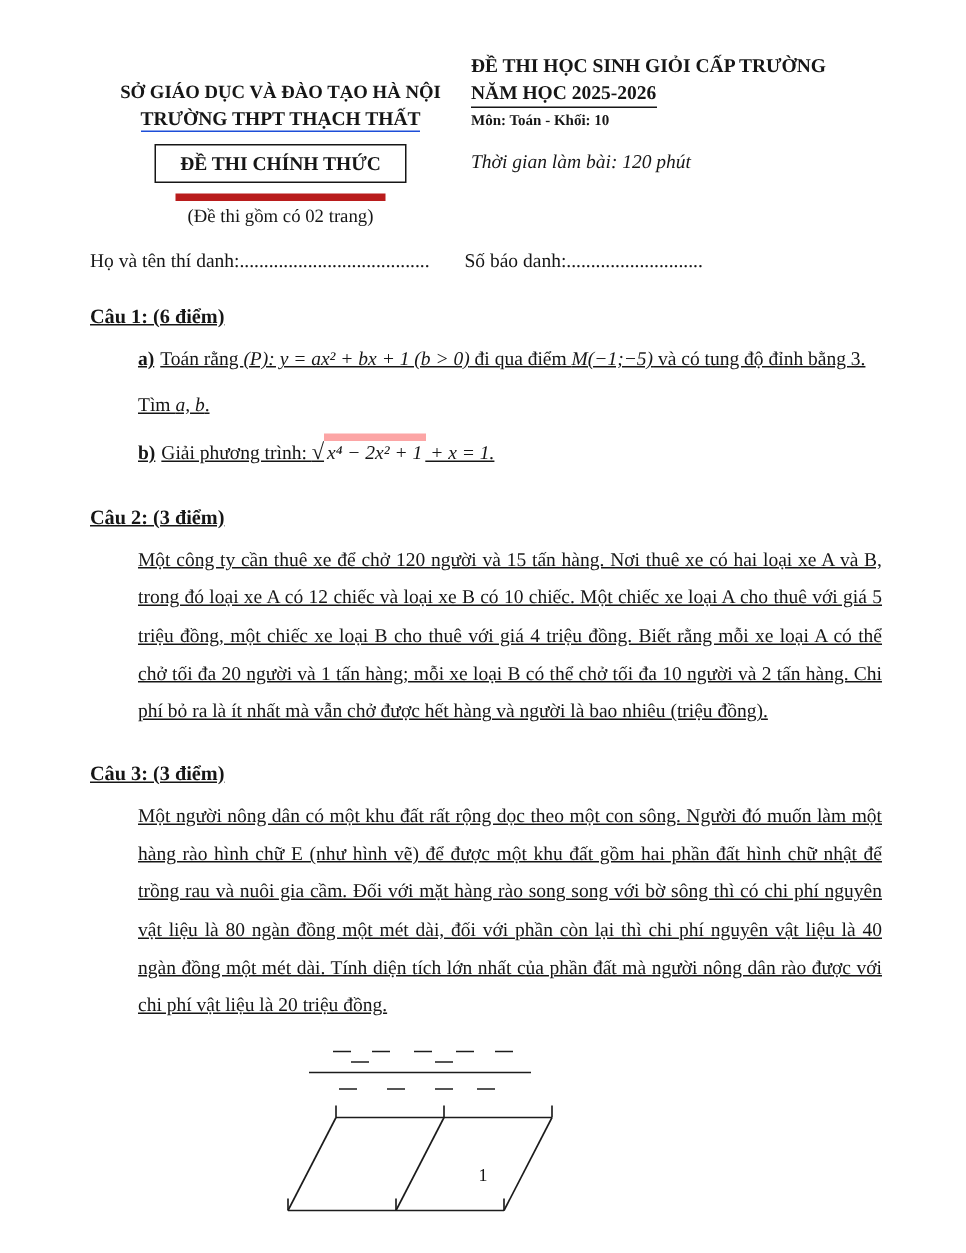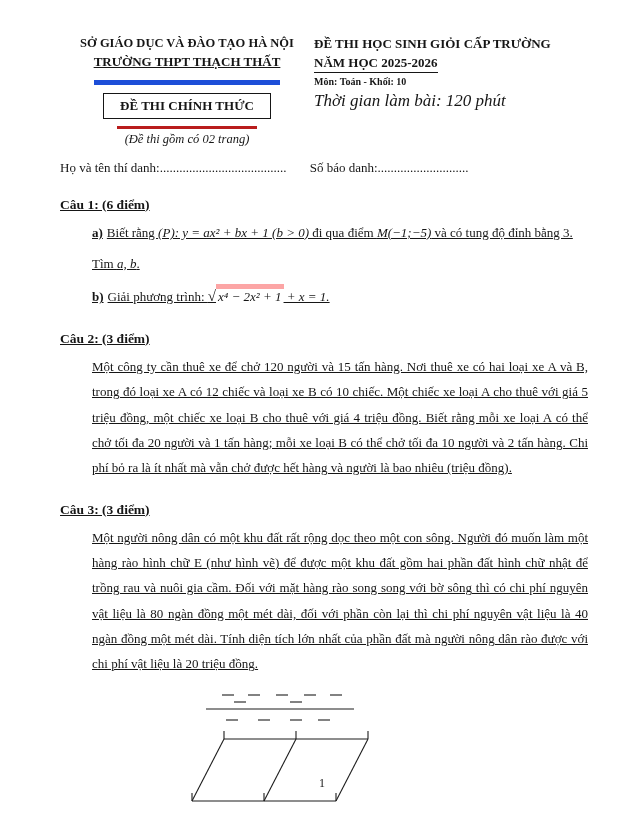--- a/index.html
+++ b/index.html
@@ -12,36 +12,36 @@
     background: #ffffff;
     font-family: "Liberation Serif", serif;
     color: #161616;
     padding: 36px 56px 0 60px;
     position: relative;
     overflow: hidden;
   }
 
   
   .header { display: flex; justify-content: space-between; align-items: flex-start; }
-  .header-left  { width: 254px; text-align: center; }
+  .header-left  { width: 254px; text-align: center; margin-top: 18px; }
   .header-right { width: 274px; }
 
   .dept   { font-weight: bold; font-size: 12.5px; line-height: 1.25; }
   .school { font-weight: bold; font-size: 13px; display: inline-block;
-            border-bottom: 5px solid #1d4ed8; padding-bottom: 10px; margin-top: 1px; text-decoration: underline; }
+            border-bottom: 1px solid #1d4ed8; padding-bottom: 0; margin-top: 1px; }
   .exam-box { display: inline-block; border: 1.4px solid #161616;
               padding: 4px 16px; margin-top: 8px; font-weight: bold; font-size: 13px; }
-  .pages-note { display: inline-block; font-style: italic; font-size: 12.5px;
-                margin-top: 7px; border-top: 3px solid #b91c1c; padding: 3px 8px 0; }
+  .pages-note { display: inline-block; font-size: 12.5px;
+                margin-top: 7px; border-top: 5px solid #b91c1c; padding: 3px 8px 0; }
 
   .exam-title    { font-weight: bold; font-size: 13px; line-height: 1.3; }
   .exam-year     { font-weight: bold; font-size: 13px; display: inline-block;
                    border-bottom: 1px solid #161616; padding-bottom: 1px; }
   .exam-subject  { font-weight: bold; font-size: 10px; margin-top: 3px; }
-  .exam-duration { font-style: italic; font-size: 17px; margin-top: 4px; }
+  .exam-duration { font-style: italic; font-size: 13px; margin-top: 14px; }
 
   
   .candidate-line { margin-top: 13px; font-size: 13px; }
   .candidate-line span + span { margin-left: 20px; }
 
   
   .question { margin-top: 20px; text-decoration: underline; }
   .q-title  { font-weight: bold; font-size: 13.5px; line-height: 1.35; }
   .q-body   { margin-left: 32px; }
   .q-line   { margin: 8px 0 0; font-size: 13px; line-height: 1.75; }
@@ -89,21 +89,21 @@
   </header>
 
   <div class="candidate-line">
     <span>Họ và tên thí danh:.......................................</span>
     <span>Số báo danh:............................</span>
   </div>
 
   <section class="question">
     <div class="q-title">Câu 1: (6 điểm)</div>
     <div class="q-body">
-      <p class="q-line"><span class="part-label">a)</span><span>Biết rằng </span><span class="math">(P): y = ax² + bx + 1  (b &gt; 0)</span><span> đi qua điểm </span><span class="math">M(−1;−5)</span><span> và có tung độ đỉnh bằng 3.</span></p>
+      <p class="q-line"><span class="part-label">a)</span><span>Toán rằng </span><span class="math">(P): y = ax² + bx + 1  (b &gt; 0)</span><span> đi qua điểm </span><span class="math">M(−1;−5)</span><span> và có tung độ đỉnh bằng 3.</span></p>
       <p class="q-line"><span>Tìm </span><span class="math">a, b</span><span>.</span></p>
       <p class="q-line"><span class="part-label">b)</span><span>Giải phương trình: </span><span class="math"><span class="rad-sign">√</span><span class="radicand">x⁴ − 2x² + 1</span><span> + x = 1.</span></span></p>
     </div>
   </section>
 
   <section class="question">
     <div class="q-title">Câu 2: (3 điểm)</div>
     <div class="q-body">
       <p class="para">Một công ty cần thuê xe để chở 120 người và 15 tấn hàng. Nơi thuê xe có hai loại xe A và B, trong đó loại xe A có 12 chiếc và loại xe B có 10 chiếc. Một chiếc xe loại A cho thuê với giá 5 triệu đồng, một chiếc xe loại B cho thuê với giá 4 triệu đồng. Biết rằng mỗi xe loại A có thể chở tối đa 20 người và 1 tấn hàng; mỗi xe loại B có thể chở tối đa 10 người và 2 tấn hàng. Chi phí bỏ ra là ít nhất mà vẫn chở được hết hàng và người là bao nhiêu (triệu đồng).</p>
     </div>

